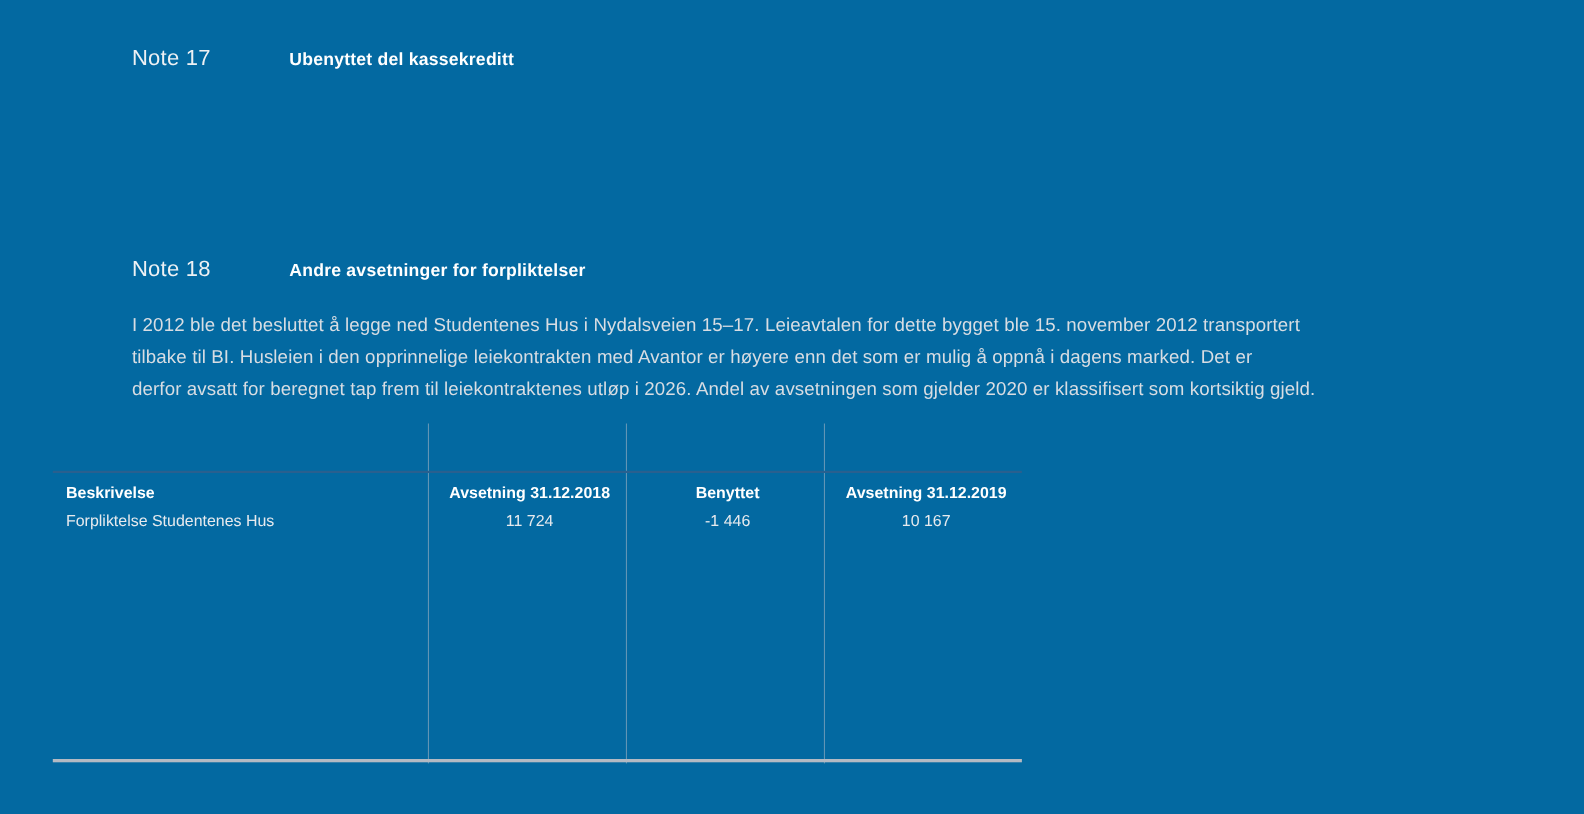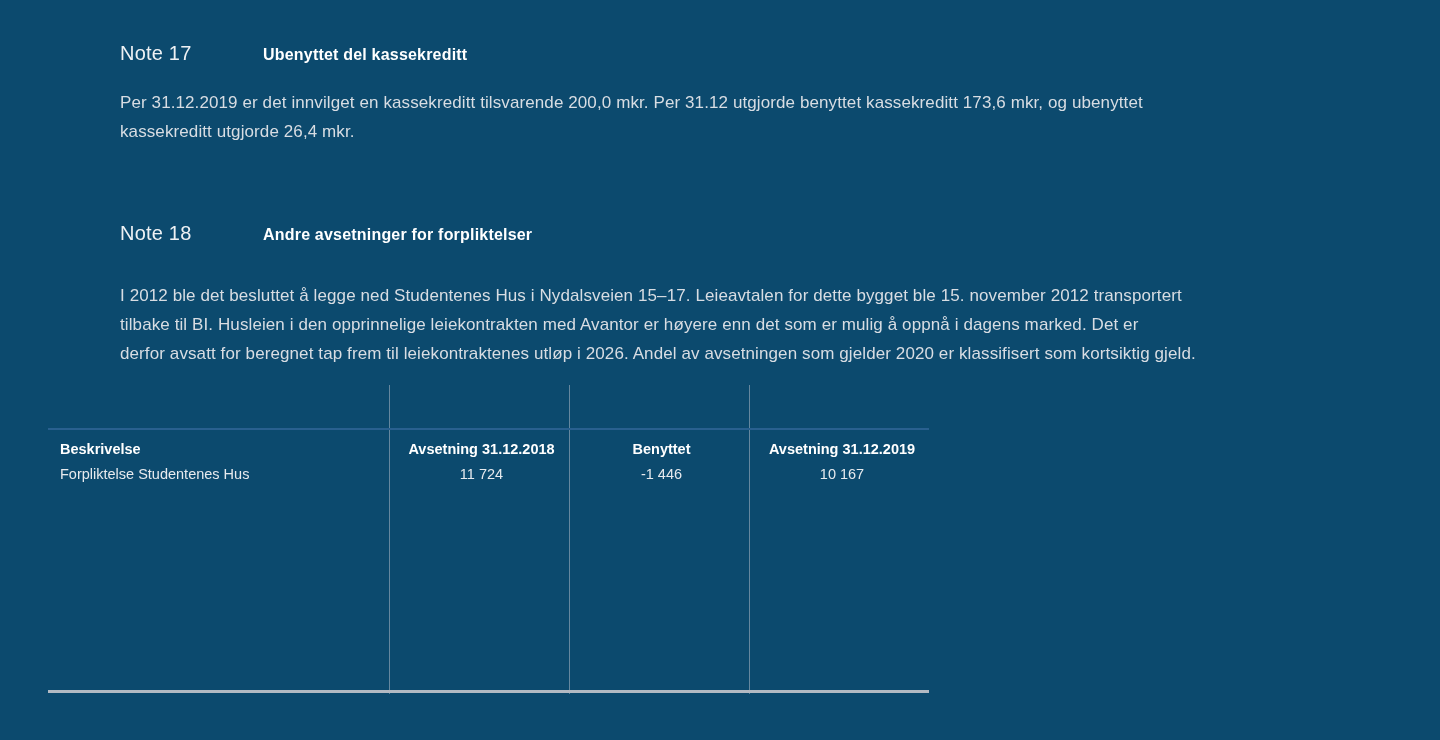--- a/index.html
+++ b/index.html
@@ -8,21 +8,21 @@
     width: 1440px;
     height: 740px;
     overflow: hidden;
     background: #041d2f;
     font-family: "Liberation Sans", "DejaVu Sans", sans-serif;
   }
   .page {
     position: relative;
     width: 1440px;
     height: 740px;
-    background: #0c4a6e;
+    background: #0369a1;
   }
   .note-section { position: absolute; left: 120px; }
   .note-header { display: flex; align-items: baseline; }
   .note-label {
     font-size: 20px;
     font-weight: 400;
     color: #eef1f4;
     letter-spacing: 0.2px;
     width: 143px;
     flex: 0 0 143px;
@@ -100,26 +100,22 @@
 <body>
 
 <div class="page">
 
   <div class="note-section" style="top: 42px;">
     <div class="note-header">
       <span class="note-label">Note 17</span>
       <span class="note-title">Ubenyttet del kassekreditt</span>
     </div>
   </div>
-  <div class="note-body" style="top: 88px;">
-    <div>Per 31.12.2019 er det innvilget en kassekreditt tilsvarende 200,0 mkr. Per 31.12 utgjorde benyttet kassekreditt 173,6 mkr, og ubenyttet</div>
-    <div>kassekreditt utgjorde 26,4 mkr.</div>
-  </div>
 
-  <div class="note-section" style="top: 222px;">
+  <div class="note-section" style="top: 234px;">
     <div class="note-header">
       <span class="note-label">Note 18</span>
       <span class="note-title">Andre avsetninger for forpliktelser</span>
     </div>
   </div>
   <div class="note-body" style="top: 281px;">
     <div>I 2012 ble det besluttet å legge ned Studentenes Hus i Nydalsveien 15–17. Leieavtalen for dette bygget ble 15. november 2012 transportert</div>
     <div>tilbake til BI. Husleien i den opprinnelige leiekontrakten med Avantor er høyere enn det som er mulig å oppnå i dagens marked. Det er</div>
     <div>derfor avsatt for beregnet tap frem til leiekontraktenes utløp i 2026. Andel av avsetningen som gjelder 2020 er klassifisert som kortsiktig gjeld.</div>
   </div>

